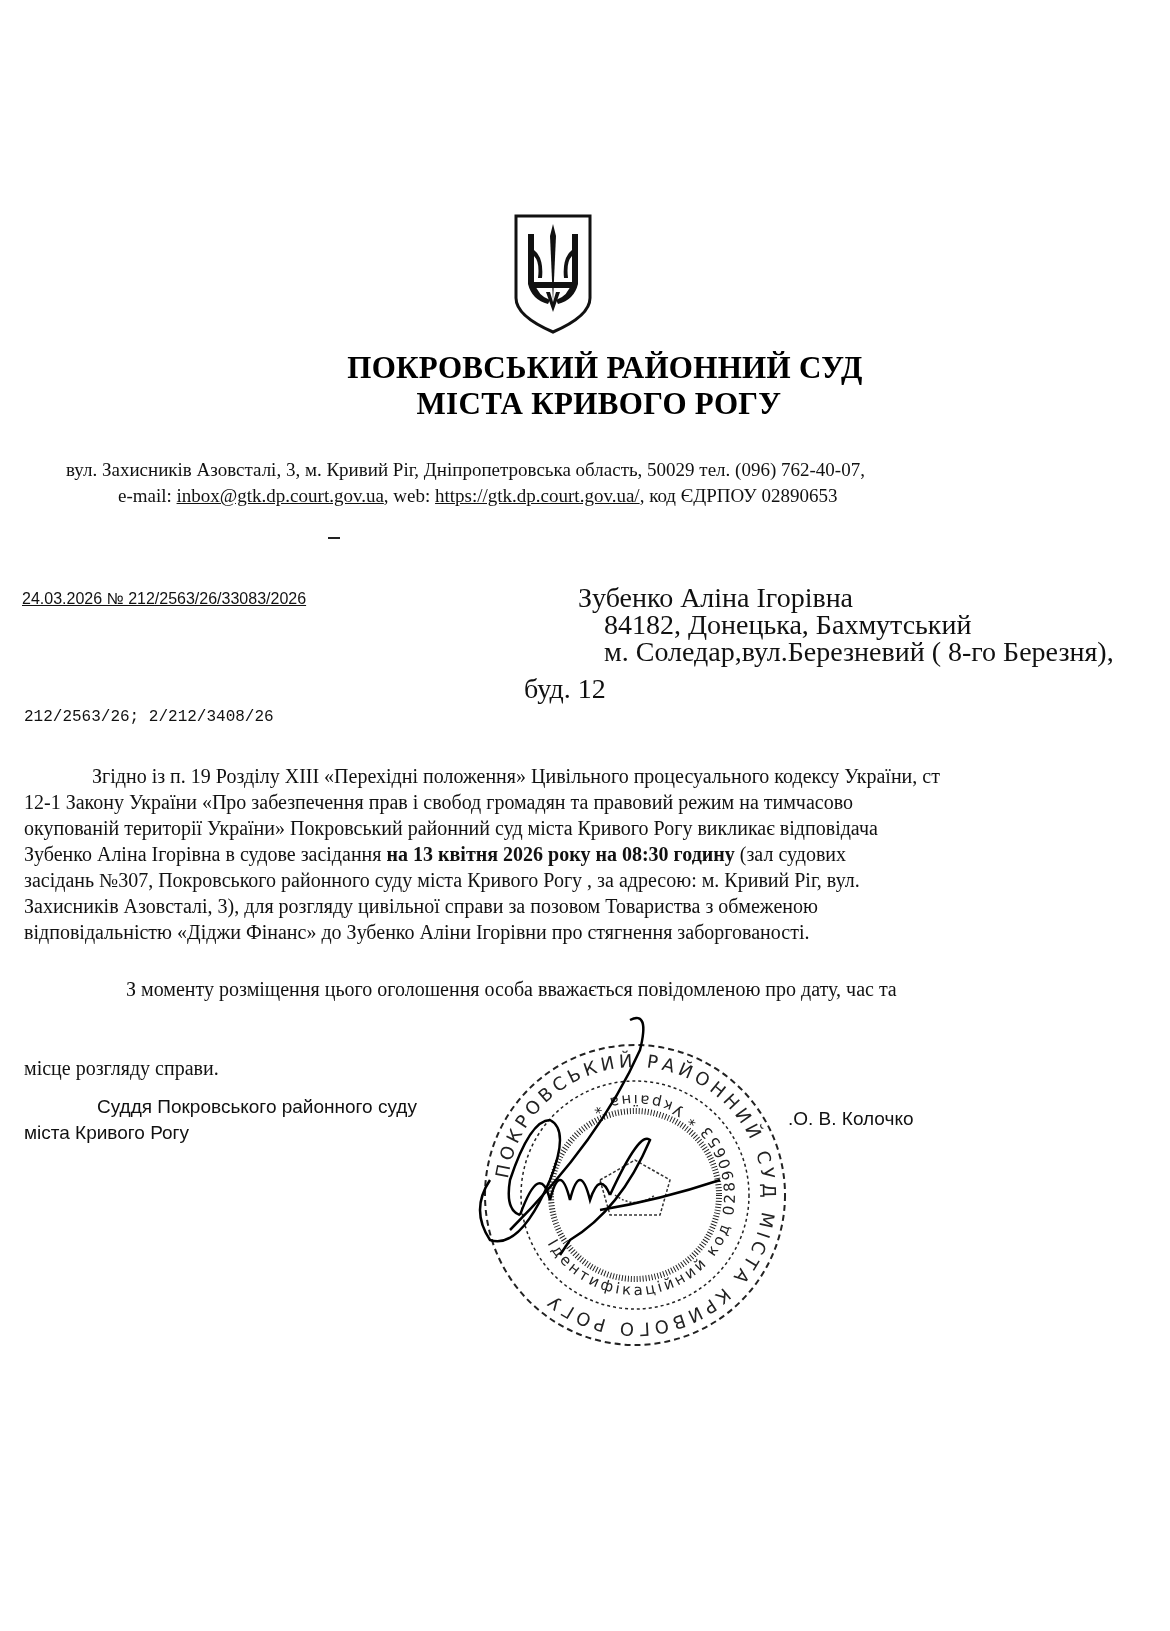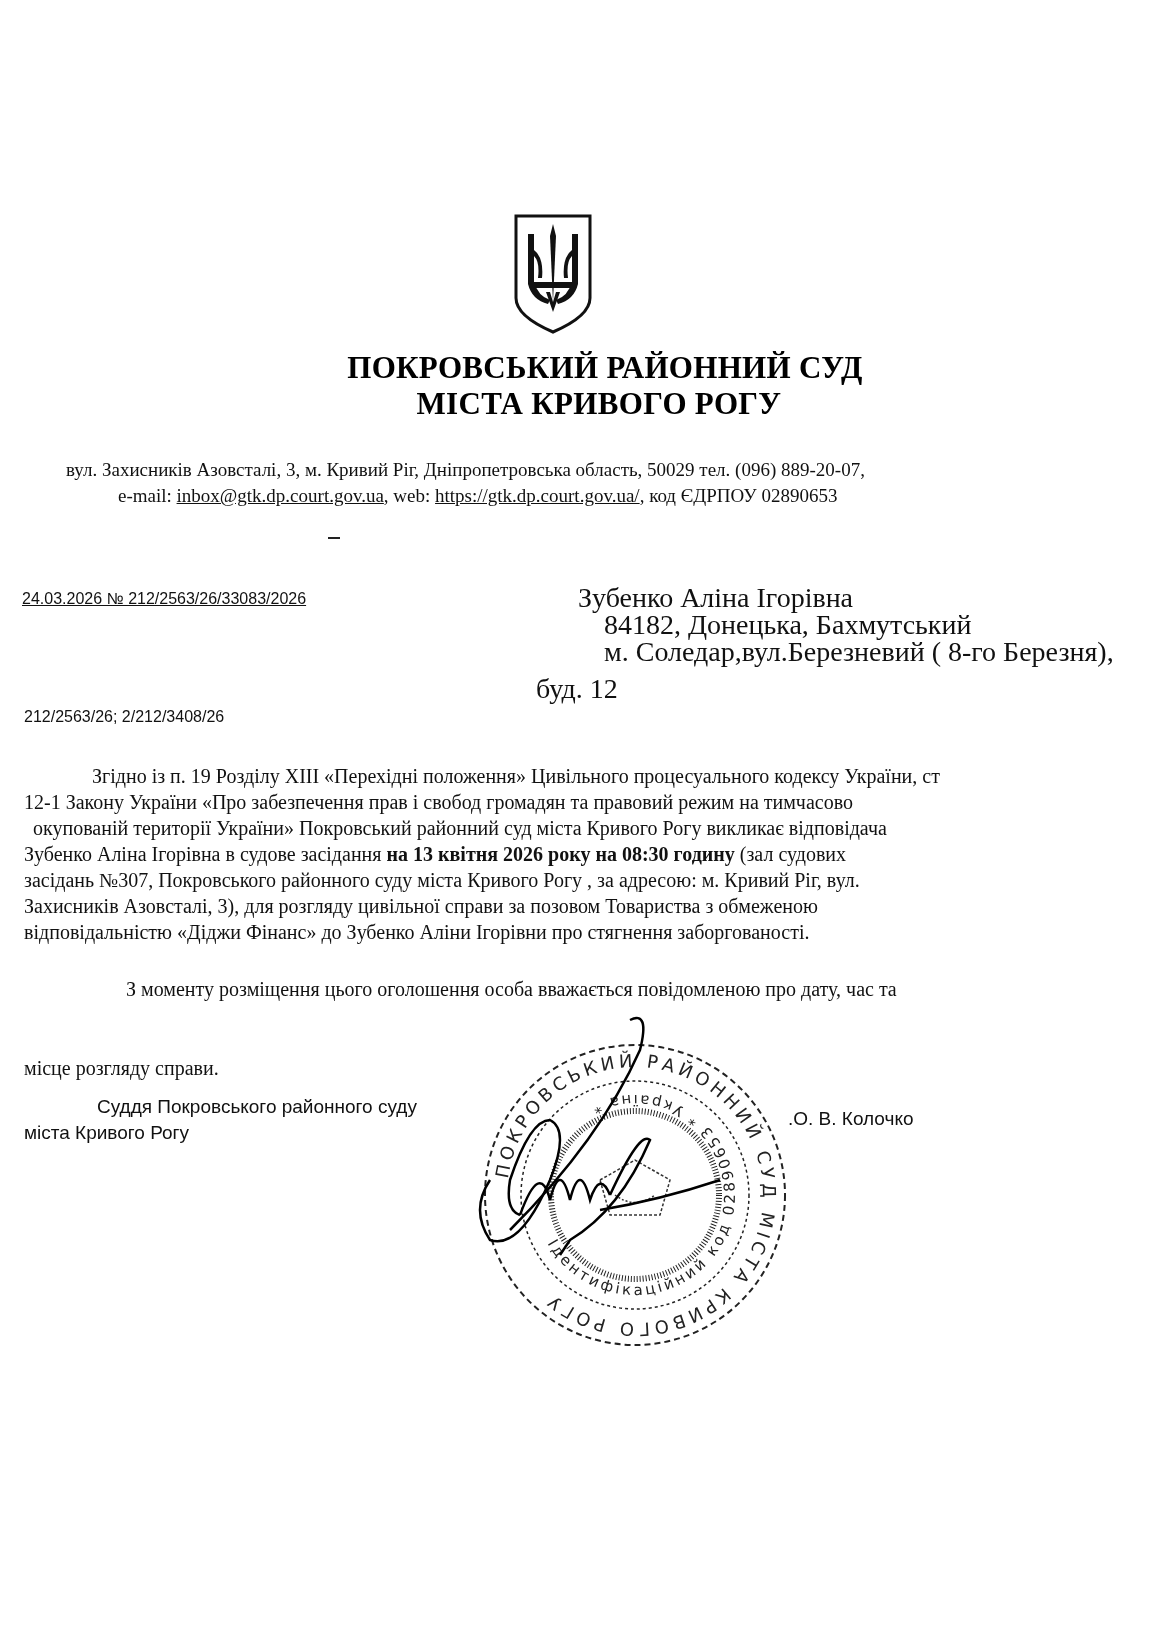--- a/index.html
+++ b/index.html
@@ -18,26 +18,26 @@
     .contacts { font-size: 19px; }
     .c1 { left: 66px; top: 459px; }
     .c2 { left: 118px; top: 485px; }
     .u { text-decoration: underline; margin-top: 31px; }
     .dash { left: 328px; top: 537px; width: 12px; height: 2px; background:#222; }
     .ref { left: 22px; top: 590px; font-size: 16px; font-family: "Liberation Sans", sans-serif; text-decoration: underline; }
     .recip { font-size: 28px; }
     .r1 { left: 578px; top: 582px; }
     .r2 { left: 604px; top: 609px; }
     .r3 { left: 604px; top: 636px; }
-    .r4 { left: 536px; top: 673px; }
-    .case { left: 24px; top: 708px; font-size: 16px; font-family: Liberation Sans, sans-serif; }
+    .r4 { left: 524px; top: 673px; }
+    .case { left: 24px; top: 708px; font-size: 16px; font-family: Liberation Mono, monospace; }
     .para { font-size: 20px; text-align: right; }
     .p1 { left: 92px; top: 765px; }
     .p2 { left: 24px; top: 791px; }
-    .p3 { left: 24px; top: 817px; margin-left: 9px; }
+    .p3 { left: 24px; top: 817px; }
     .p4 { left: 24px; top: 843px; }
     .p5 { left: 24px; top: 869px; }
     .p6 { left: 24px; top: 895px; }
     .p7 { left: 24px; top: 921px; }
     .p9 { left: 126px; top: 978px; }
     .p10 { left: 24px; top: 1057px; }
     .b { font-weight: bold; }
     .sig { font-size: 19px; font-family: "Liberation Sans", sans-serif; }
     .s1 { left: 90px; top: 1096px; margin-left: 7px; }
     .s2 { left: 24px; top: 1122px; }
@@ -57,21 +57,21 @@
     <path d="M22 38 Q32 46 30 66 L26 66 Q28 50 22 44 Z" fill="#111"></path>
     <path d="M60 38 Q50 46 52 66 L56 66 Q54 50 60 44 Z" fill="#111"></path>
     <path d="M22 70 L60 70 L60 76 L22 76 Z" fill="#111"></path>
     <path d="M34 80 L41 100 L48 80 L44 80 L41 90 L38 80 Z" fill="#111"></path>
   </svg>
 </div>
 
 <div class="abs title title1">ПОКРОВСЬКИЙ РАЙОННИЙ СУД</div>
 <div class="abs title title2">МІСТА КРИВОГО РОГУ</div>
 
-<div class="abs contacts c1">вул. Захисників Азовсталі, 3, м. Кривий Ріг,  Дніпропетровська область, 50029 тел. (096) 889-20-07,</div>
+<div class="abs contacts c1">вул. Захисників Азовсталі, 3, м. Кривий Ріг,  Дніпропетровська область, 50029 тел. (096) 762-40-07,</div>
 <div class="abs contacts c2">
   <span>e-mail: </span><span class="u">inbox@gtk.dp.court.gov.ua</span><span>,  web: </span><span class="u">https://gtk.dp.court.gov.ua/</span><span>, код ЄДРПОУ 02890653</span>
 </div>
 
 <div class="abs dash"></div>
 
 <div class="abs ref">24.03.2026 №  212/2563/26/33083/2026</div>
 
 <div class="abs recip r1">Зубенко Аліна Ігорівна</div>
 <div class="abs recip r2">84182,  Донецька,  Бахмутський</div>

